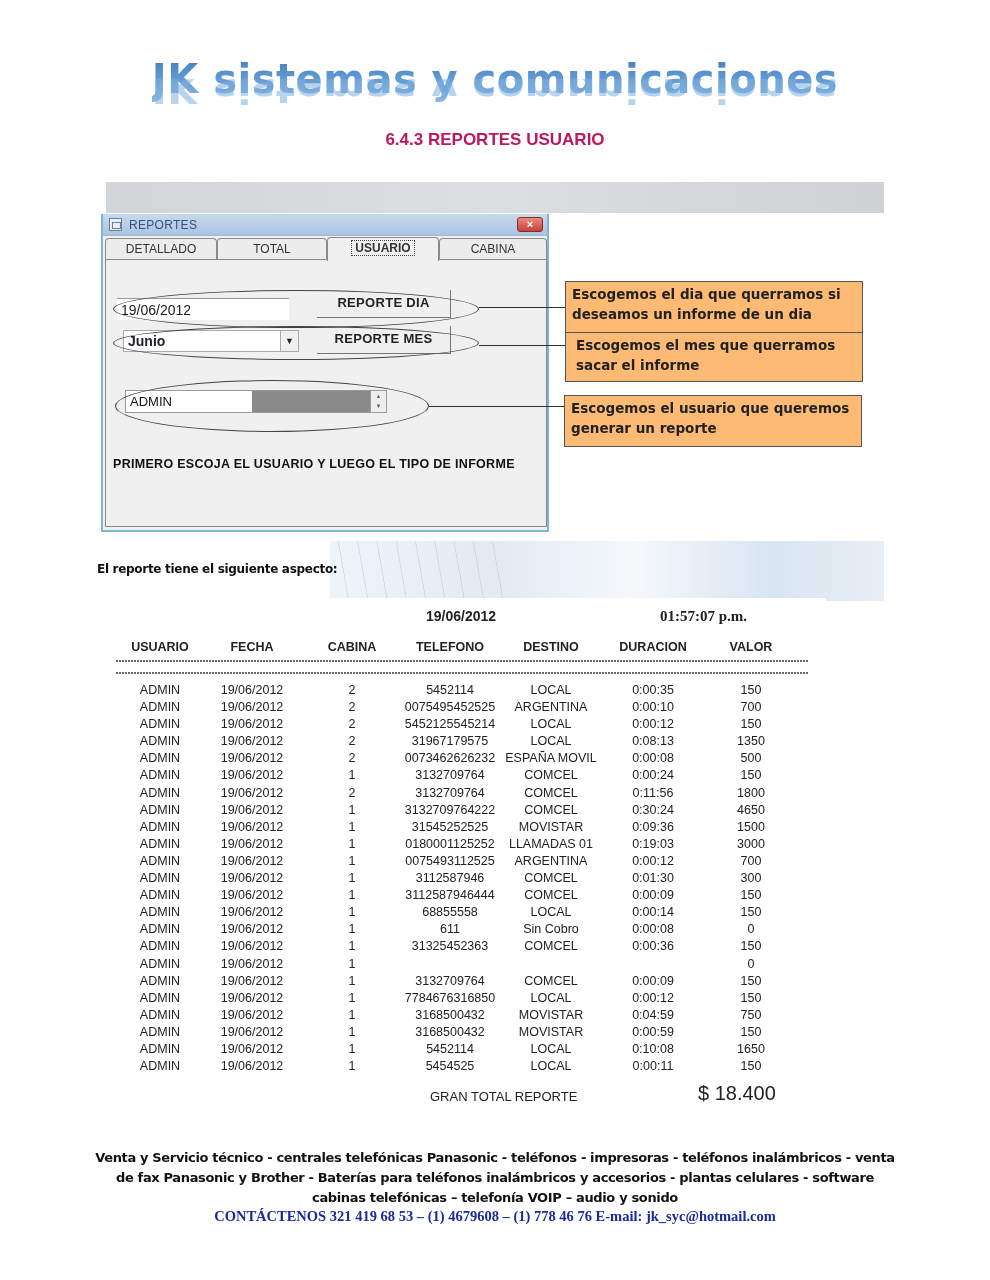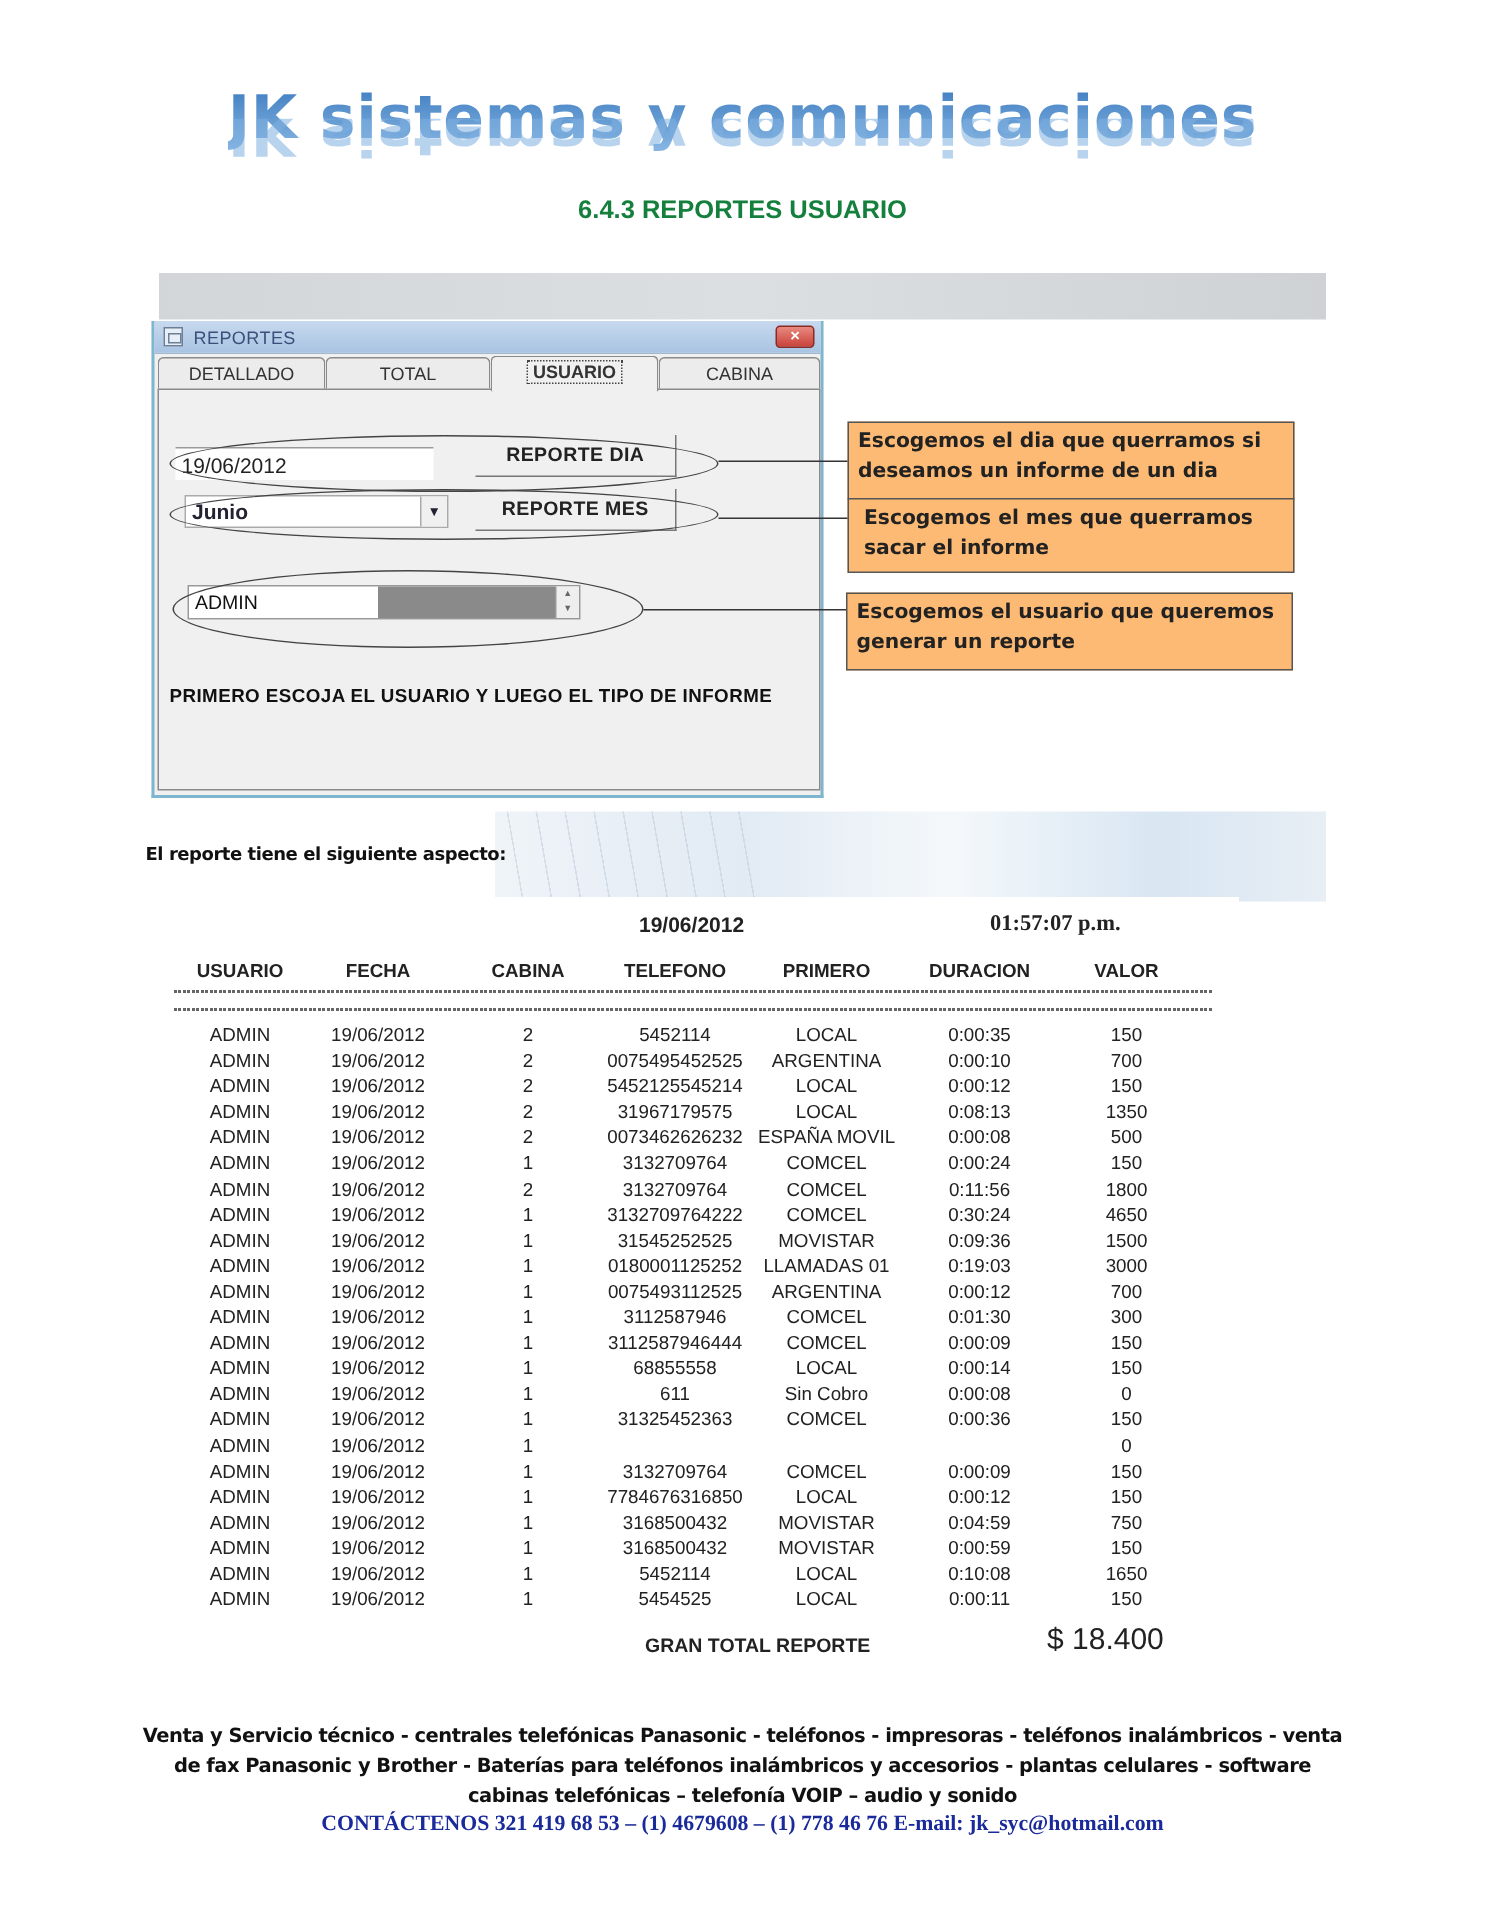--- a/index.html
+++ b/index.html
@@ -8,21 +8,21 @@
 
   
   .logo { position: absolute; left: 0; width: 990px; top: 56px; text-align: center;
     font-family: "DejaVu Sans", sans-serif; font-weight: bold; font-size: 40px; letter-spacing: 0.5px;
     color: #5a94cc; }
   .logo-main { background: linear-gradient(#3d7cc0, #8ab8e4); -webkit-background-clip: text; background-clip: text; color: transparent; }
   .logo-reflect { position: absolute; left: 0; width: 990px; top: 92px; height: 32px; overflow: hidden; text-align: center;
     font-family: "DejaVu Sans", sans-serif; font-weight: bold; font-size: 40px; letter-spacing: 0.5px;
     transform: scaleY(-1); transform-origin: center 30%; color: #7fb0e0; opacity: 0.55; }
   .section-title { position: absolute; left: 0; width: 990px; top: 130px; text-align: center;
-    font-family: "Liberation Sans", sans-serif; font-weight: bold; font-size: 17px; color: #15803d; }
+    font-family: "Liberation Sans", sans-serif; font-weight: bold; font-size: 17px; color: #be185d; }
 
   
   .gray-band { position: absolute; left: 106px; top: 182px; width: 778px; height: 31px;
     background: linear-gradient(90deg, #d3d6d9, #dcdfe2 50%, #cfd2d5); }
 
   
   .win { position: absolute; left: 101px; top: 214px; width: 448px; height: 318px;
     background: #f0f0f0; border: 2px solid #7fb6cf; border-top: none; }
   .win-title { position: absolute; left: 0; top: 0; width: 100%; height: 22px;
     background: linear-gradient(#c7d9ee, #a9c4e3); border-bottom: 1px solid #9fb7d2; }
@@ -74,21 +74,21 @@
   .report { position: absolute; left: 112px; top: 598px; width: 714px; height: 516px; background: #fff; }
   .rep-title { position: absolute; left: 10px; top: 4px; font-size: 21px; color: #222; }
   .rep-date { position: absolute; left: 314px; top: 10px; font-size: 14px; font-weight: bold; color: #222; }
   .rep-time { position: absolute; left: 548px; top: 10px; font-family: "Liberation Serif", serif; font-size: 15px; font-weight: bold; color: #222; }
   .rep-head { position: absolute; top: 42px; font-size: 12.5px; font-weight: bold; color: #222; text-align: center; }
   .dots { position: absolute; left: 4px; width: 692px; height: 2px;
     background: repeating-linear-gradient(90deg, #666 0 2px, transparent 2px 3px); }
   .rows { position: absolute; left: 0; top: 84px; width: 714px; }
   .row { position: relative; height: 17.1px; font-size: 12.5px; color: #222; }
   .row span { position: absolute; top: 1px; text-align: center; white-space: nowrap; }
-  .grand-label { position: absolute; left: 318px; top: 491px; font-size: 13px; font-weight: bold; color: #222; }
+  .grand-label { position: absolute; left: 318px; top: 491px; font-size: 13px; font-weight: normal; color: #222; }
   .grand-value { position: absolute; left: 586px; top: 484px; font-size: 20px; color: #222; }
 
   
   .footer { position: absolute; left: 0; width: 990px; top: 1148px; text-align: center; font-family: "DejaVu Sans", sans-serif;
     font-size: 13px; font-weight: bold; line-height: 20px; color: #111; letter-spacing: -0.35px; }
   .contact { position: absolute; left: 0; width: 990px; top: 1208px; text-align: center; font-family: "Liberation Serif", serif;
     font-size: 14.5px; font-weight: bold; color: #1a2a9a; }
 </style>
 </head>
 <body>
@@ -163,21 +163,21 @@
 <div class="intro-text">El reporte tiene el siguiente aspecto:</div>
 
 <div class="report">
   <div class="rep-date">19/06/2012</div>
   <div class="rep-time">01:57:07 p.m.</div>
 
   <div class="rep-head" style="left:10px; width:76px;">USUARIO</div>
   <div class="rep-head" style="left:102px; width:76px;">FECHA</div>
   <div class="rep-head" style="left:208px; width:64px;">CABINA</div>
   <div class="rep-head" style="left:290px; width:96px;">TELEFONO</div>
-  <div class="rep-head" style="left:396px; width:86px;">PRIMERO</div>
+  <div class="rep-head" style="left:396px; width:86px;">DESTINO</div>
   <div class="rep-head" style="left:500px; width:82px;">DURACION</div>
   <div class="rep-head" style="left:604px; width:70px;">VALOR</div>
 
   <div class="dots" style="top:62px;"></div>
   <div class="dots" style="top:74px;"></div>
 
   <div class="rows" id="report-rows">
       <div class="row">
         <span style="left: 10px; width: 76px;">ADMIN</span>
         <span style="left: 102px; width: 76px;">19/06/2012</span>

